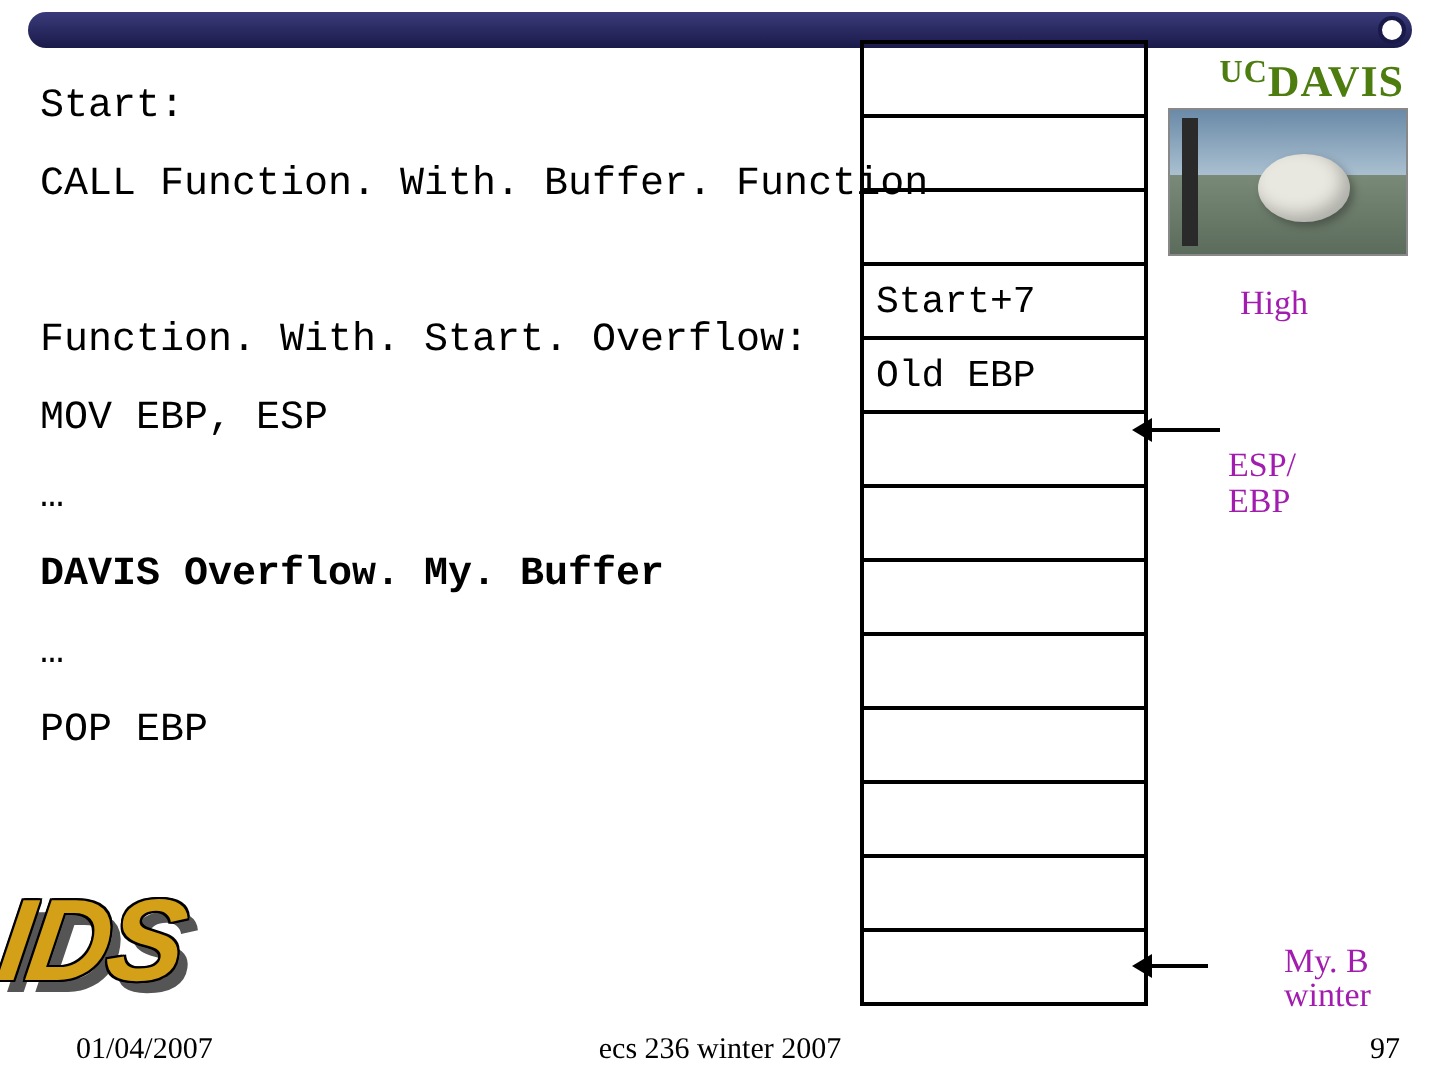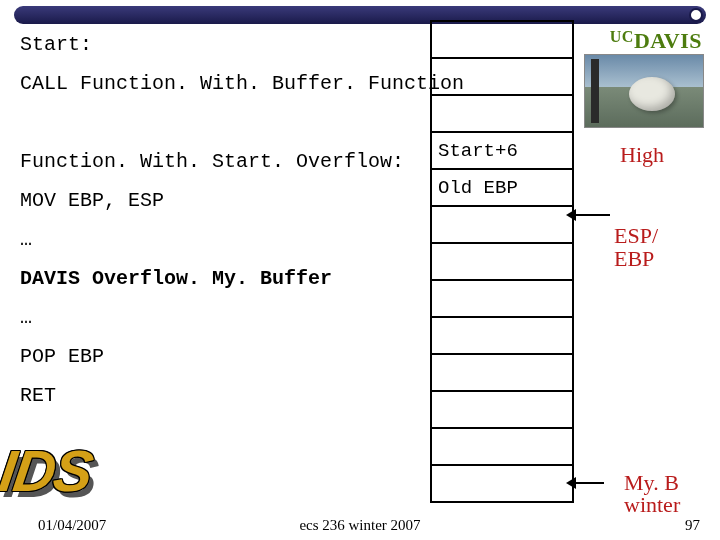--- a/index.html
+++ b/index.html
@@ -85,20 +85,21 @@
     top: 34px;
     width: 400px;
     font-family: "Courier New", Courier, monospace;
     font-size: 20px;
     line-height: 1.1;
     color: #000;
   }
   .code .row {
     height: 39px;
     display: flex;
+    align-items: center;
     white-space: pre;
   }
   .code .bold { font-weight: bold; }
 
   
   .stack {
     position: absolute;
     left: 430px;
     top: 20px;
     width: 140px;
@@ -114,22 +115,22 @@
     align-items: center;
     padding-left: 6px;
     box-sizing: border-box;
     white-space: pre;
   }
 
   
   .annot {
     position: absolute;
     font-family: "Times New Roman", Times, serif;
-    font-size: 22px;
-    color: #b91c1c;
+    font-size: 17px;
+    color: #a21caf;
   }
   .arrow-head {
     position: absolute;
     width: 0; height: 0;
     border-top: 6px solid transparent;
     border-bottom: 6px solid transparent;
   }
   .arrow-shaft {
     position: absolute;
     height: 2px;
@@ -189,28 +190,27 @@
   <div class="code">
     <div class="row"><span>Start:</span></div>
     <div class="row"><span>CALL Function. With. Buffer. Function</span></div>
     <div class="row"></div>
     <div class="row"><span>Function. With. Start. Overflow:</span></div>
     <div class="row"><span>MOV EBP, ESP</span></div>
     <div class="row"><span>…</span></div>
     <div class="row bold"><span>DAVIS Overflow. My. Buffer</span></div>
     <div class="row"><span>…</span></div>
     <div class="row"><span>POP EBP</span></div>
-    <div class="row"><span>RET</span></div>
   </div>
 
   <div class="stack">
     <div class="cell"></div>
     <div class="cell"></div>
     <div class="cell"></div>
-    <div class="cell">Start+6</div>
+    <div class="cell">Start+7</div>
     <div class="cell">Old EBP</div>
     <div class="cell"></div>
     <div class="cell"></div>
     <div class="cell"></div>
     <div class="cell"></div>
     <div class="cell"></div>
     <div class="cell"></div>
     <div class="cell"></div>
     <div class="cell"></div>
   </div>
@@ -219,21 +219,21 @@
 
   <div class="arrow-shaft" style="left:572px; top:214px; width:38px;"></div>
   <div class="arrow-head" style="left:566px; top:209px; border-right:10px solid #000;"></div>
   <div class="annot" style="left:614px; top:224px; line-height:1.05;">
     <span>ESP/</span><br>
     <span>EBP</span>
   </div>
 
   <div class="arrow-shaft" style="left:572px; top:482px; width:32px;"></div>
   <div class="arrow-head" style="left:566px; top:477px; border-right:10px solid #000;"></div>
-  <div class="annot" style="left:624px; top:472px; line-height:1.0;">
+  <div class="annot" style="left:642px; top:472px; line-height:1.0;">
     <span>My. B</span><br>
     <span>winter</span>
   </div>
 
   <div class="ids"><span>IDS</span></div>
 
   <div class="footer">
     <div class="date">01/04/2007</div>
     <div class="title">ecs 236 winter 2007</div>
     <div class="num">97</div>

